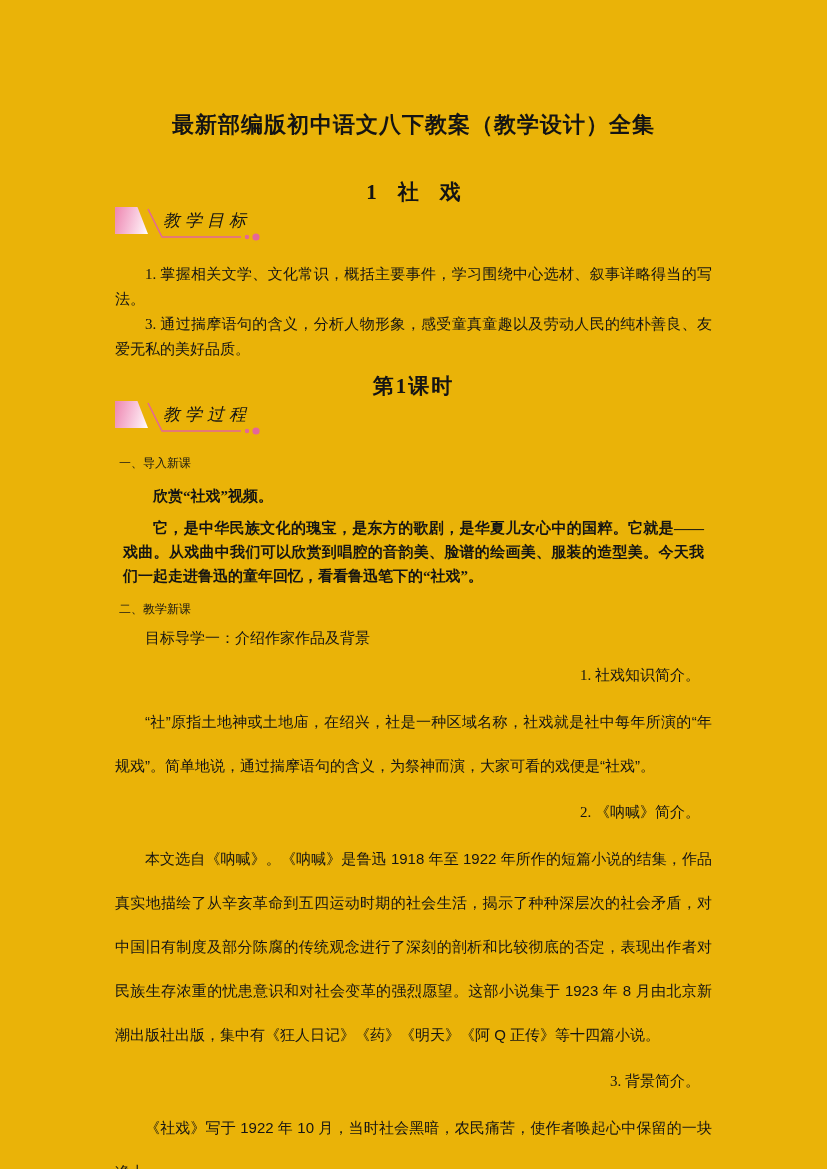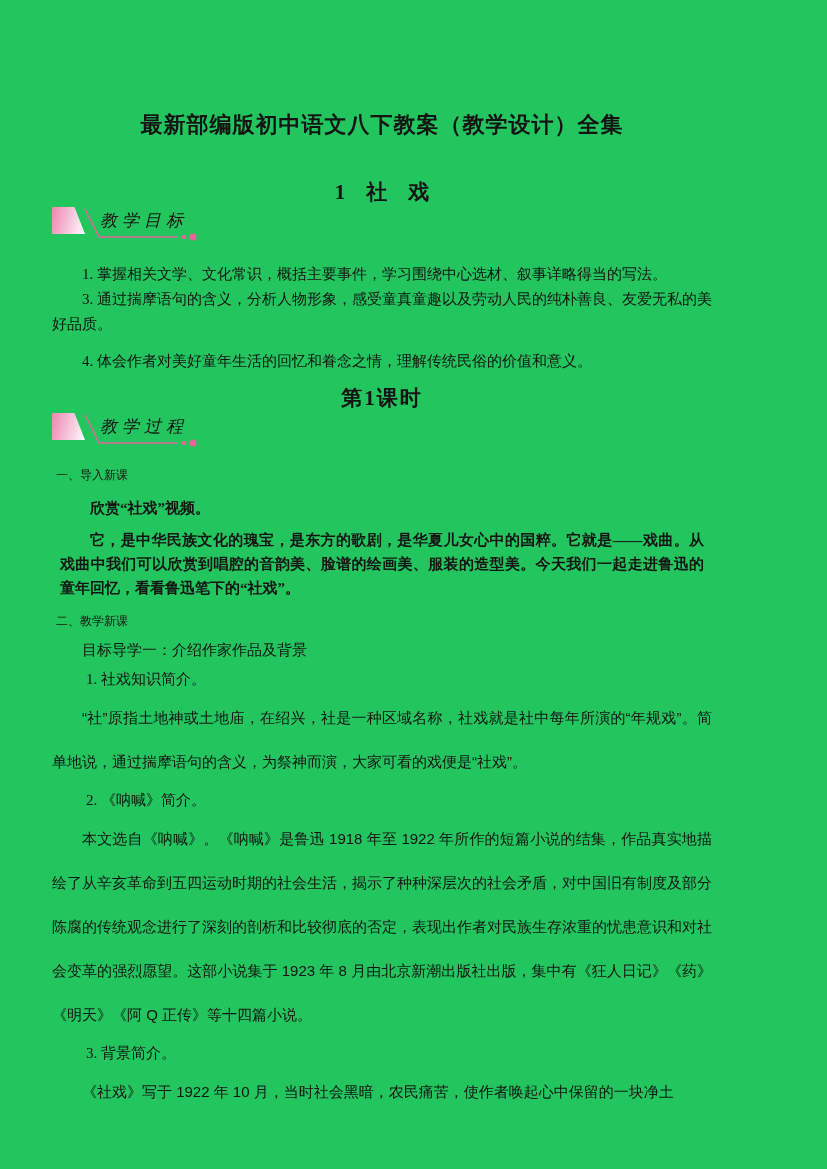--- a/index.html
+++ b/index.html
@@ -6,22 +6,22 @@
     --accent-pink:#ee86b0;
     --pink-light:#fdeaf2;
     --accent-line:#e4669a;
     --text-color:#141414;
   }
   html,body{margin:0;padding:0;background:#ffffff;}
   .page{
     position:relative;
     width:827px;height:1169px;
     box-sizing:border-box;
-    padding:110px 115px 0 52px;
-    background:#22c55e;
+    padding:110px 115px 0 115px;
+    background:#eab308;
     color:var(--text-color);
     font-family:"Liberation Serif","DejaVu Serif",serif;
     font-size:15px;
     overflow:hidden;
   }
   .doc-title{
     text-align:center;
     font-family:"Liberation Sans","DejaVu Sans",sans-serif;
     font-weight:bold;
     font-size:22px;
@@ -87,23 +87,24 @@
     line-height:24px;
     text-align:justify;
     font-weight:bold;
   }
   .guide-line{
     margin:0;
     line-height:25px;
     text-indent:2em;
   }
   .list-label{
-    margin:4px;
+    margin:12px;
     line-height:25px;
     text-indent:2em;
+    text-align:right;
   }
   .sans-para{
     margin:0;
     font-family:"Liberation Sans","DejaVu Sans",sans-serif;
     font-size:15px;
     line-height:44px;
     text-indent:2em;
     text-align:justify;
   }
   .sans-para.first{margin-top:4px;}
@@ -123,21 +124,20 @@
       <path d="M33 3 L47 31 L126 31" stroke="var(--accent-line)" stroke-width="1.5" fill="none"></path>
       <circle cx="132" cy="31" r="2.2" fill="var(--accent-line)"></circle>
       <circle cx="141" cy="31" r="3.6" fill="var(--accent-line)"></circle>
     </svg>
     <span class="badge-label">教学目标</span>
   </div>
 
   <div class="objectives">
     <p class="obj-item">1. 掌握相关文学、文化常识，概括主要事件，学习围绕中心选材、叙事详略得当的写法。</p>
     <p class="obj-item">3. 通过揣摩语句的含义，分析人物形象，感受童真童趣以及劳动人民的纯朴善良、友爱无私的美好品质。</p>
-    <p class="obj-item gap-top">4. 体会作者对美好童年生活的回忆和眷念之情，理解传统民俗的价值和意义。</p>
   </div>
 
   <div class="session-title">第1课时</div>
 
   <div class="badge">
     <span class="badge-shape"></span>
     <svg class="badge-line" width="170" height="40" viewBox="0 0 170 40">
       <path d="M33 3 L47 31 L126 31" stroke="var(--accent-line)" stroke-width="1.5" fill="none"></path>
       <circle cx="132" cy="31" r="2.2" fill="var(--accent-line)"></circle>
       <circle cx="141" cy="31" r="3.6" fill="var(--accent-line)"></circle>

